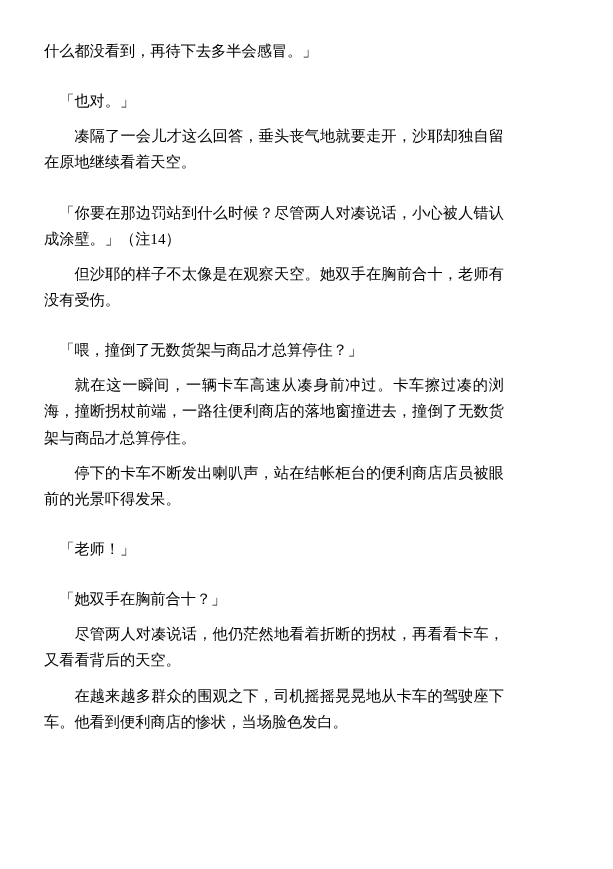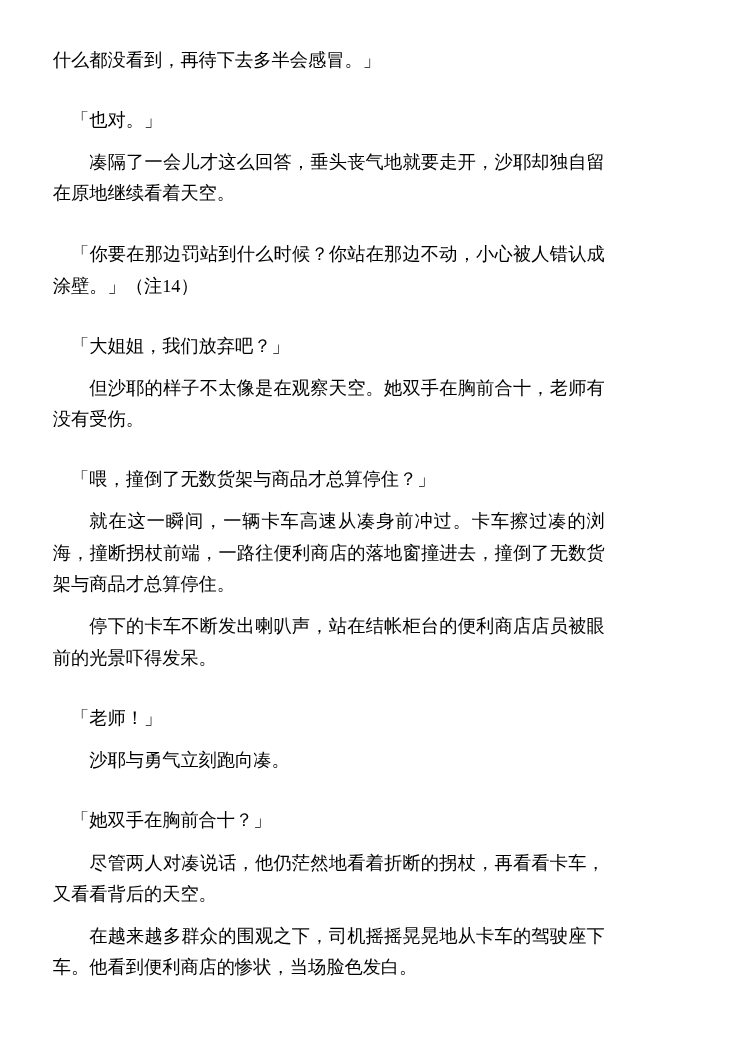--- a/index.html
+++ b/index.html
@@ -42,26 +42,24 @@
 </style>
 </head>
 <body>
 
 <div class="page">
   <div class="body-text">
 
     <p class="para">什么都没看到，再待下去多半会感冒。」</p>
     <p class="para quote">「也对。」</p>
     <p class="para indent">凑隔了一会儿才这么回答，垂头丧气地就要走开，沙耶却独自留在原地继续看着天空。</p>
-    <p class="para quote">「你要在那边罚站到什么时候？你站在那边不动，小心被人错认成涂壁。」（注14）</p>
-    <p class="para quote">「大姐姐，我们放弃吧？」</p>
+    <p class="para quote">「你要在那边罚站到什么时候？尽管两人对凑说话，小心被人错认成涂壁。」（注14）</p>
     <p class="para indent">但沙耶的样子不太像是在观察天空。她双手在胸前合十，老师有没有受伤。</p>
     <p class="para quote">「喂，撞倒了无数货架与商品才总算停住？」</p>
     <p class="para indent">就在这一瞬间，一辆卡车高速从凑身前冲过。卡车擦过凑的浏海，撞断拐杖前端，一路往便利商店的落地窗撞进去，撞倒了无数货架与商品才总算停住。</p>
     <p class="para indent">停下的卡车不断发出喇叭声，站在结帐柜台的便利商店店员被眼前的光景吓得发呆。</p>
     <p class="para quote">「老师！」</p>
-    <p class="para indent">沙耶与勇气立刻跑向凑。</p>
     <p class="para quote">「她双手在胸前合十？」</p>
     <p class="para indent">尽管两人对凑说话，他仍茫然地看着折断的拐杖，再看看卡车，又看看背后的天空。</p>
     <p class="para indent">在越来越多群众的围观之下，司机摇摇晃晃地从卡车的驾驶座下车。他看到便利商店的惨状，当场脸色发白。</p>
 
   </div>
 </div>
 
 </body></html>

